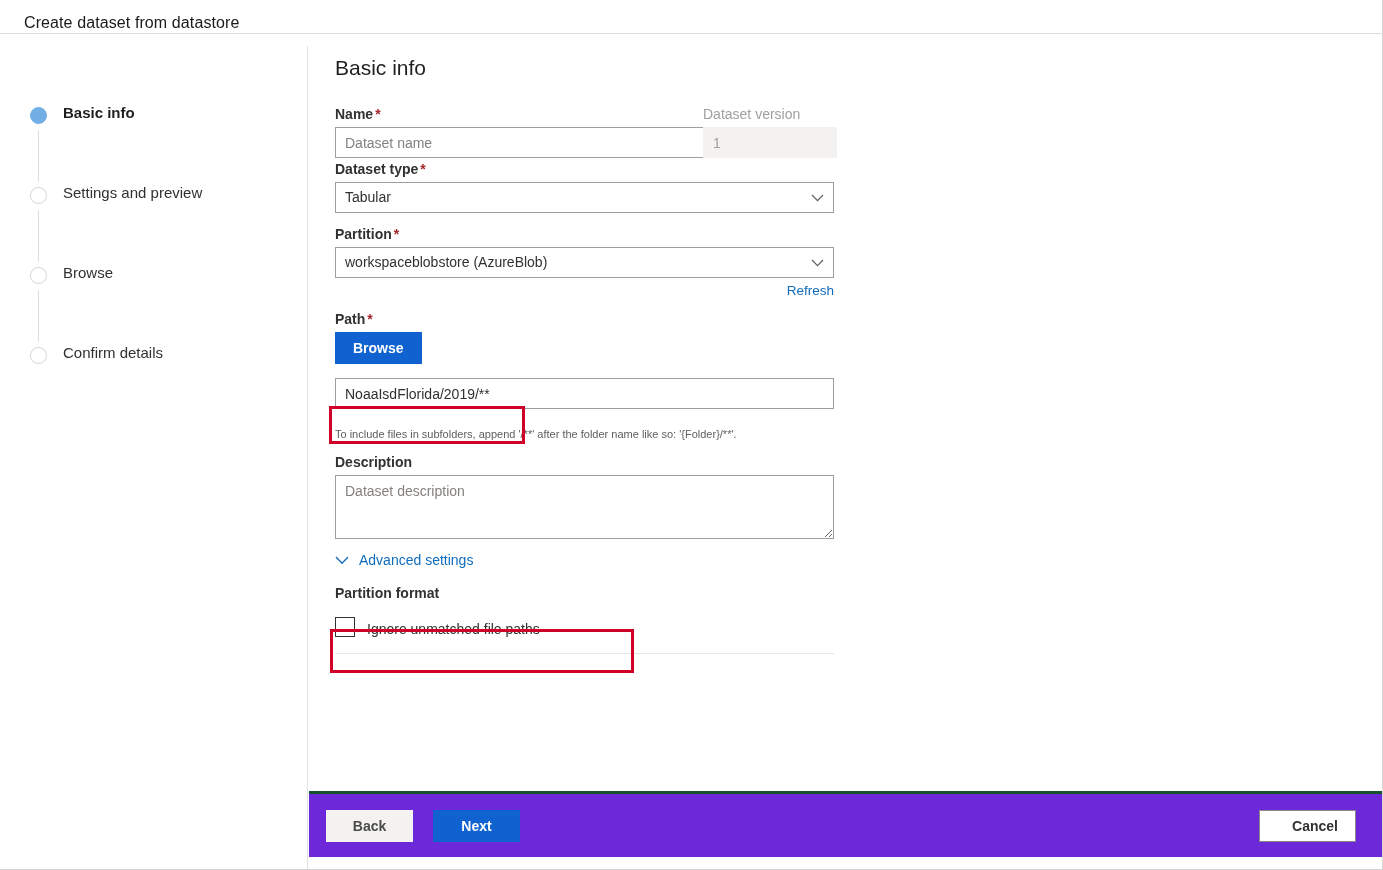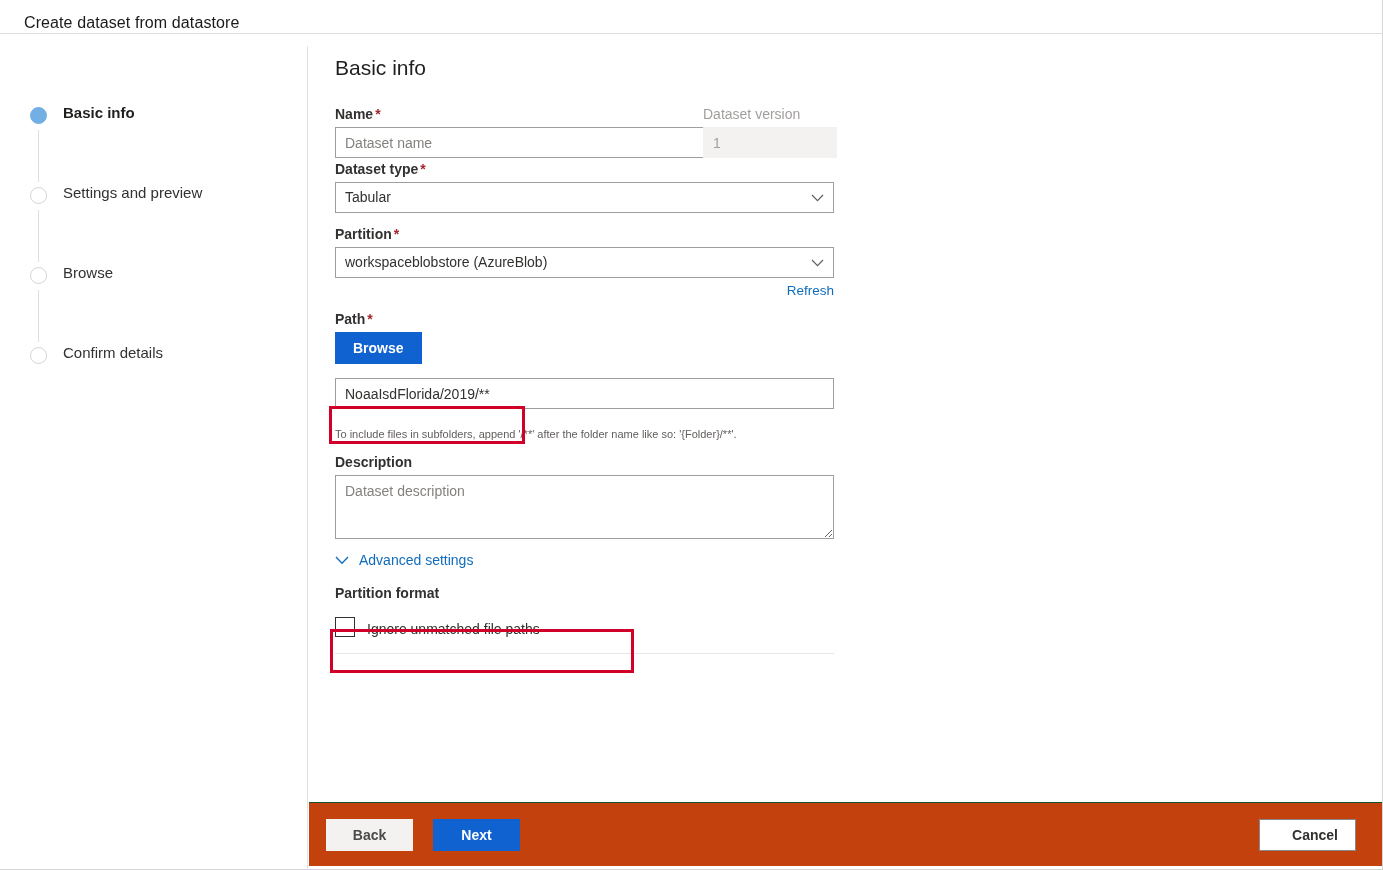--- a/index.html
+++ b/index.html
@@ -302,24 +302,24 @@
     pointer-events: none;
   }
   #redbox-path { left: 329px; top: 406px; width: 196px; height: 38px; }
   #redbox-partition { left: 330px; top: 629px; width: 304px; height: 44px; }
 
   
   .footer {
     position: absolute;
     left: 309px;
     right: 0;
-    bottom: 3px;
+    bottom: 12px;
     height: 63px;
-    border-top: 1px solid #14532d;
-    background: #c2410c;
+    border-top: 3px solid #14532d;
+    background: #6d28d9;
   }
   .btn {
     position: absolute;
     top: 16px;
     height: 32px;
     font-family: "Liberation Sans", sans-serif;
     font-size: 14px;
     font-weight: bold;
     cursor: pointer;
     box-sizing: border-box;

